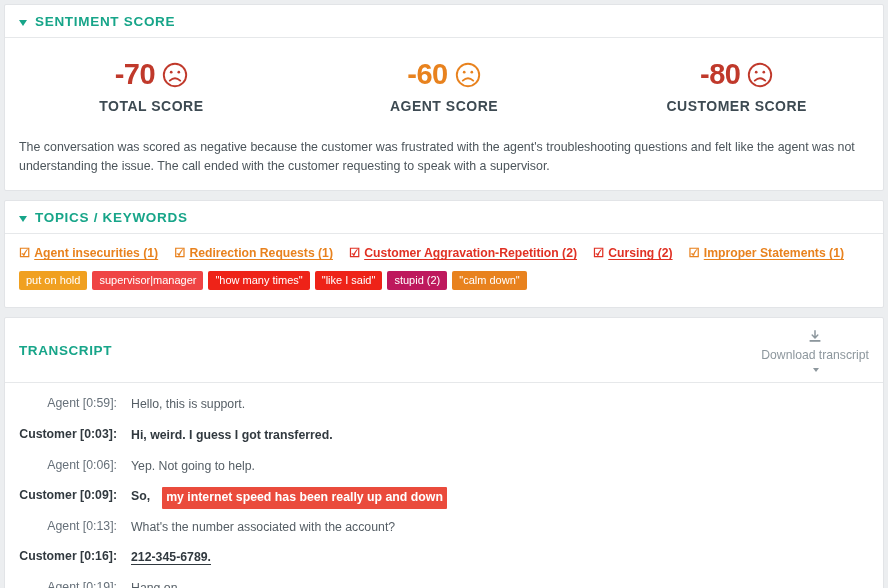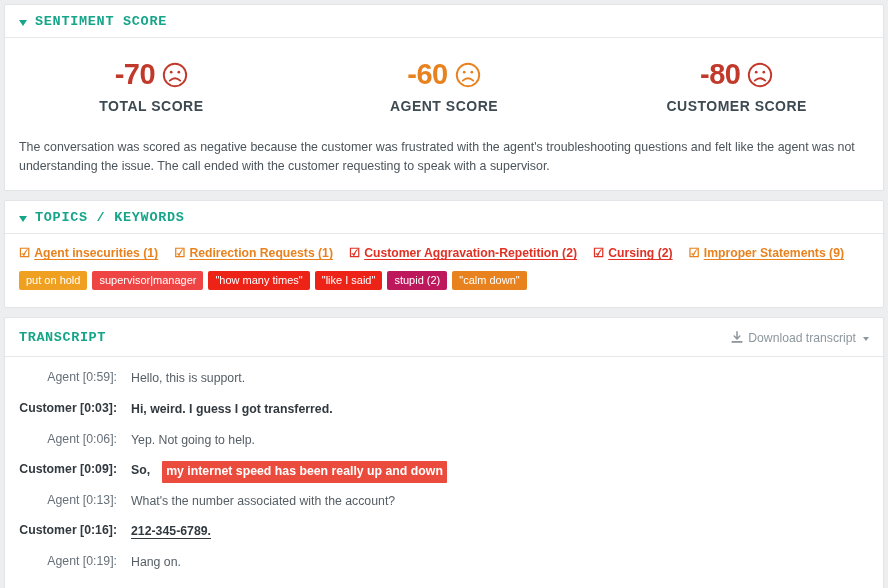--- a/index.html
+++ b/index.html
@@ -31,21 +31,20 @@
     border-right: 4.5px solid transparent;
     border-top: 6px solid #17a589;
     margin-right: 8px;
     position: relative; top: 1px;
   }
   .section-title {
     color: #17a589;
     font-size: 13.5px;
     font-weight: bold;
     letter-spacing: 0.7px;
-    font-family: Liberation Mono, monospace;
   }
   .section-title.plain { letter-spacing: 0.6px; }
 
   
   .scores {
     display: flex;
     padding: 22px 0 8px 0;
   }
   .score-cell { flex: 1; text-align: center; }
   .score-row {
@@ -109,20 +108,21 @@
     display: flex; align-items: center; justify-content: space-between;
     padding: 12px 14px 11px 14px;
     border-bottom: 1px solid #e6e8ea;
   }
   .dl-btn {
     display: inline-flex; align-items: center;
     color: #8d979d;
     font-size: 12.2px;
     cursor: pointer;
     gap: 5px;
+    flex-direction: column;
   }
   .dl-caret {
     width: 0; height: 0;
     border-left: 3.5px solid transparent;
     border-right: 3.5px solid transparent;
     border-top: 4.5px solid #8d979d;
     margin-left: 2px;
     position: relative; top: 1px;
   }
   .lines { padding: 6px 14px 0 14px; }
@@ -238,21 +238,21 @@
           <span class="topic" style="color: rgb(224, 49, 36);">
             <span class="chk">☑</span>
             <span class="tlabel">Customer Aggravation-Repetition (2)</span>
           </span>
           <span class="topic" style="color: rgb(224, 49, 36);">
             <span class="chk">☑</span>
             <span class="tlabel">Cursing (2)</span>
           </span>
           <span class="topic" style="color: rgb(232, 130, 30);">
             <span class="chk">☑</span>
-            <span class="tlabel">Improper Statements (9)</span>
+            <span class="tlabel">Improper Statements (1)</span>
           </span>
         </div>
       <div class="tags" id="tag-list">
           <span class="tag" style="background: rgb(240, 160, 32);">put on hold</span>
           <span class="tag" style="background: #ef4444;">supervisor|manager</span>
           <span class="tag" style="background: rgb(238, 35, 24);">"how many times"</span>
           <span class="tag" style="background: rgb(238, 35, 24);">"like I said"</span>
           <span class="tag" style="background: #be185d;">stupid (2)</span>
           <span class="tag" style="background: rgb(232, 130, 30);">"calm down"</span>
         </div>

